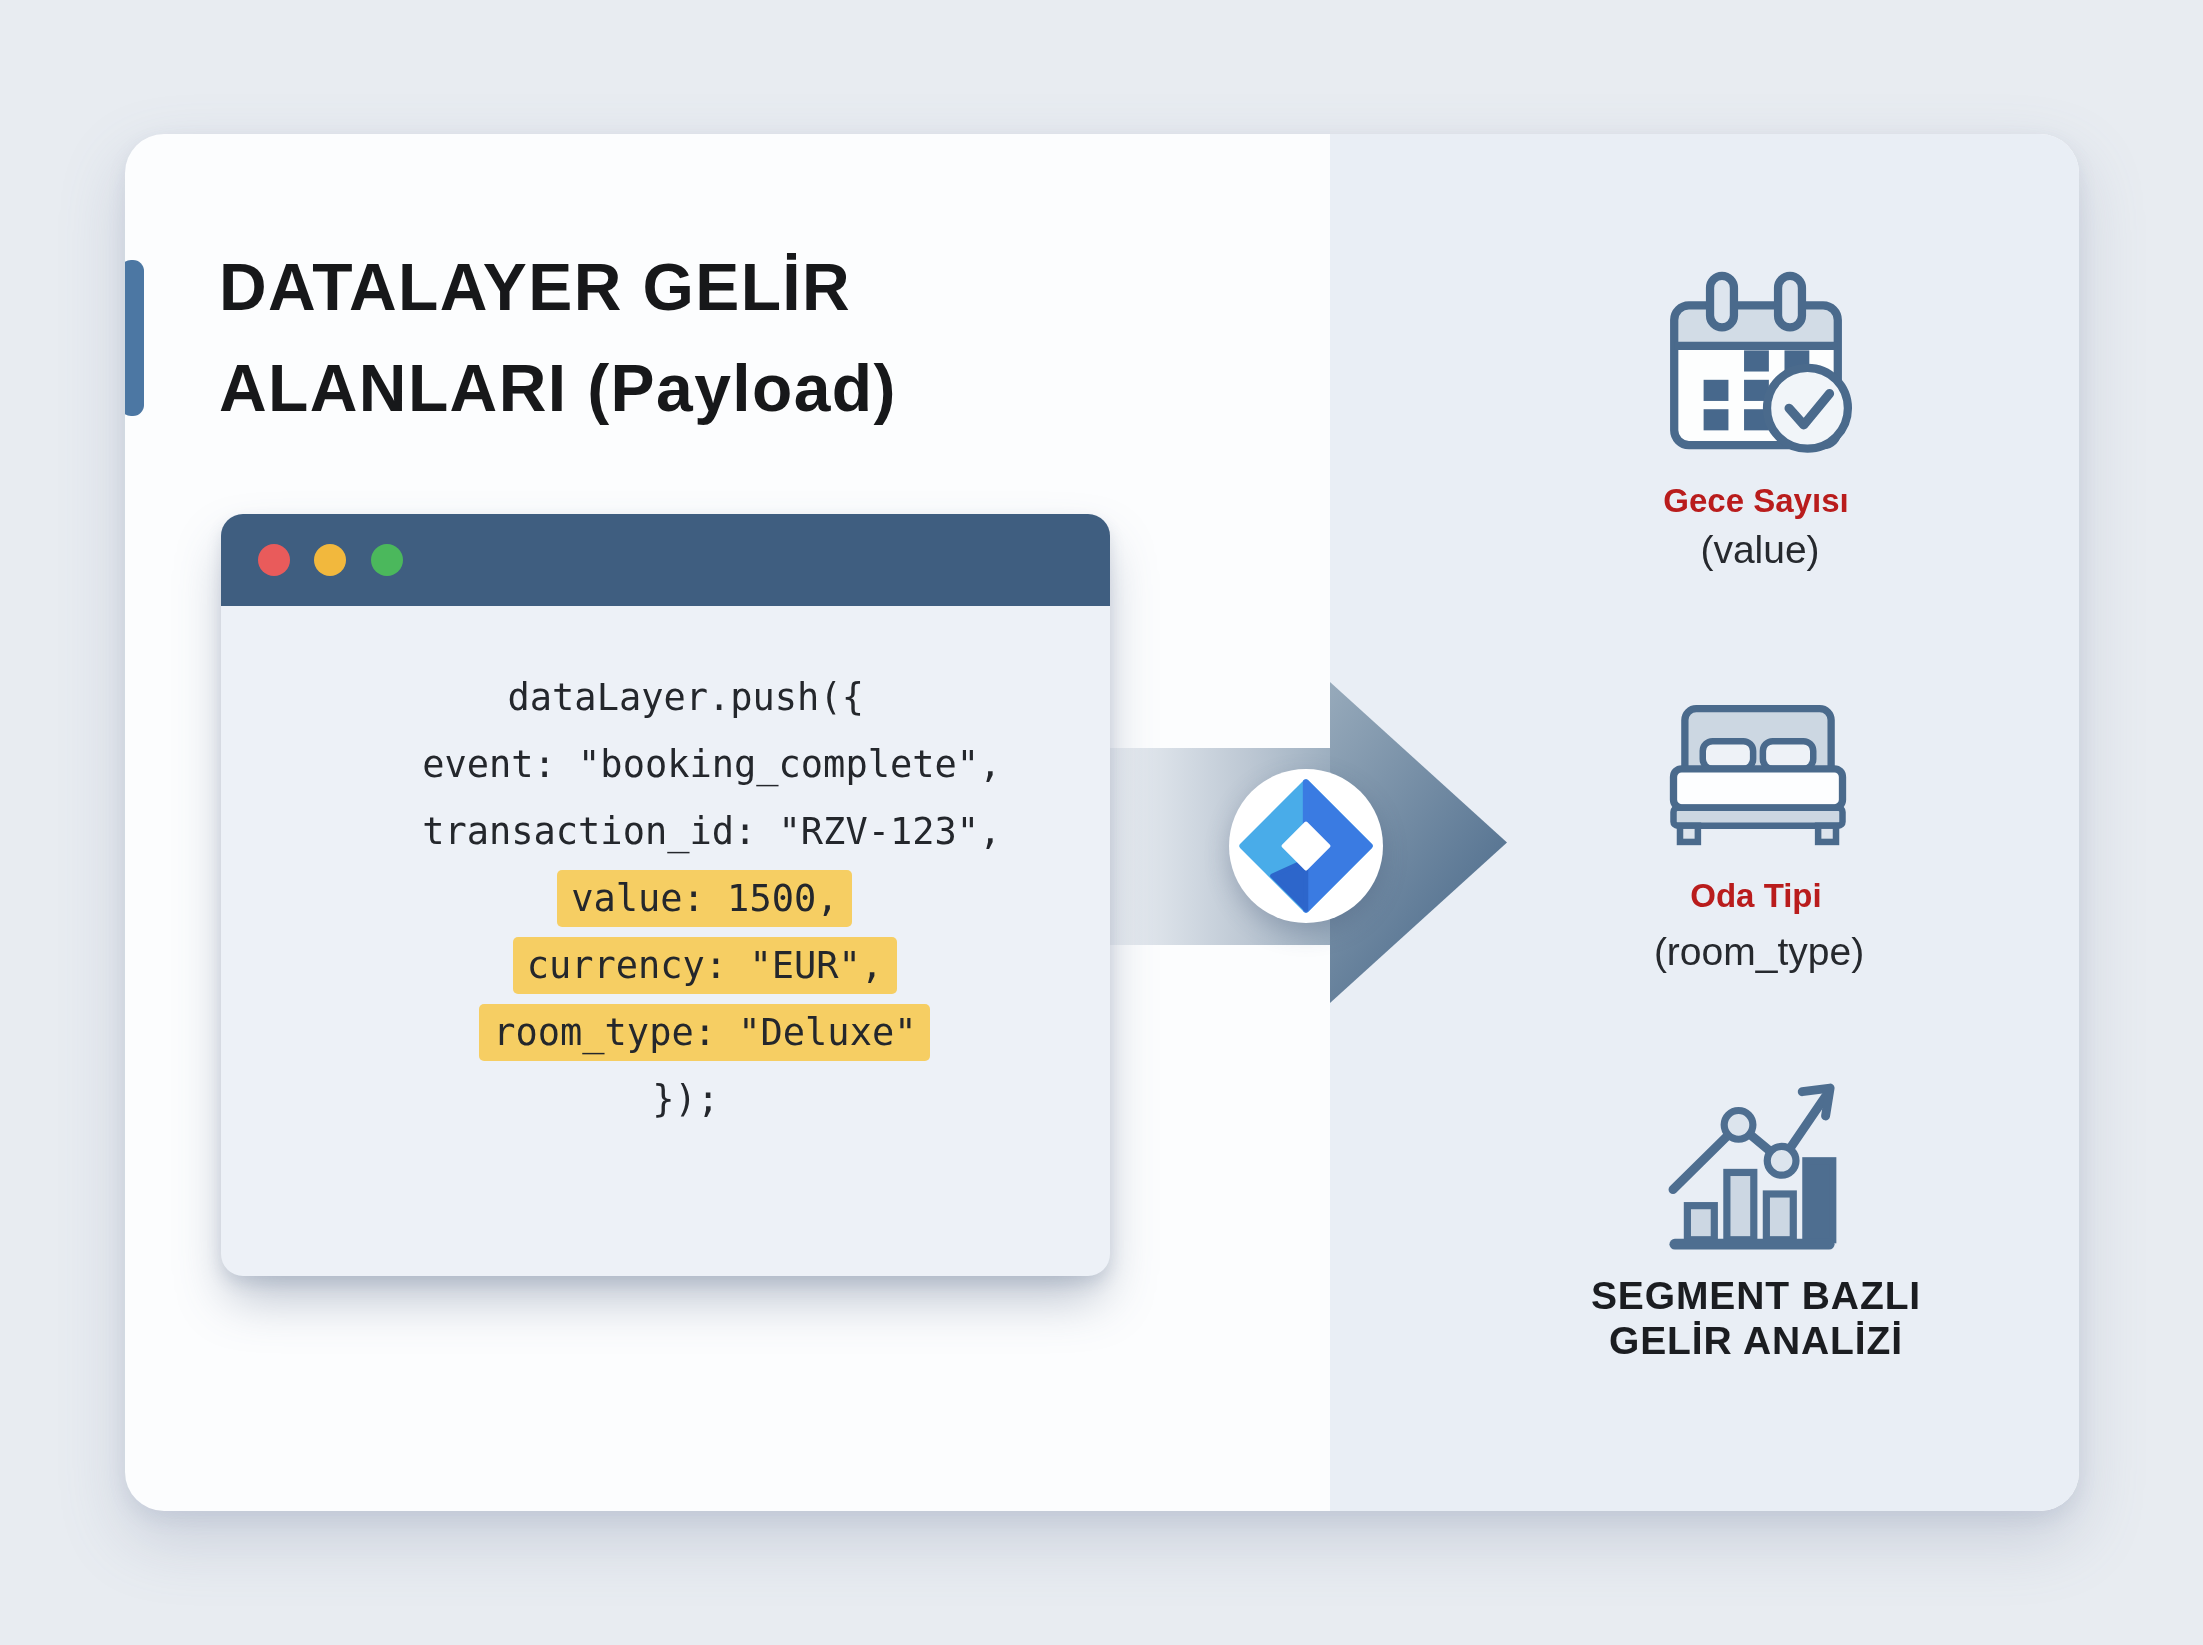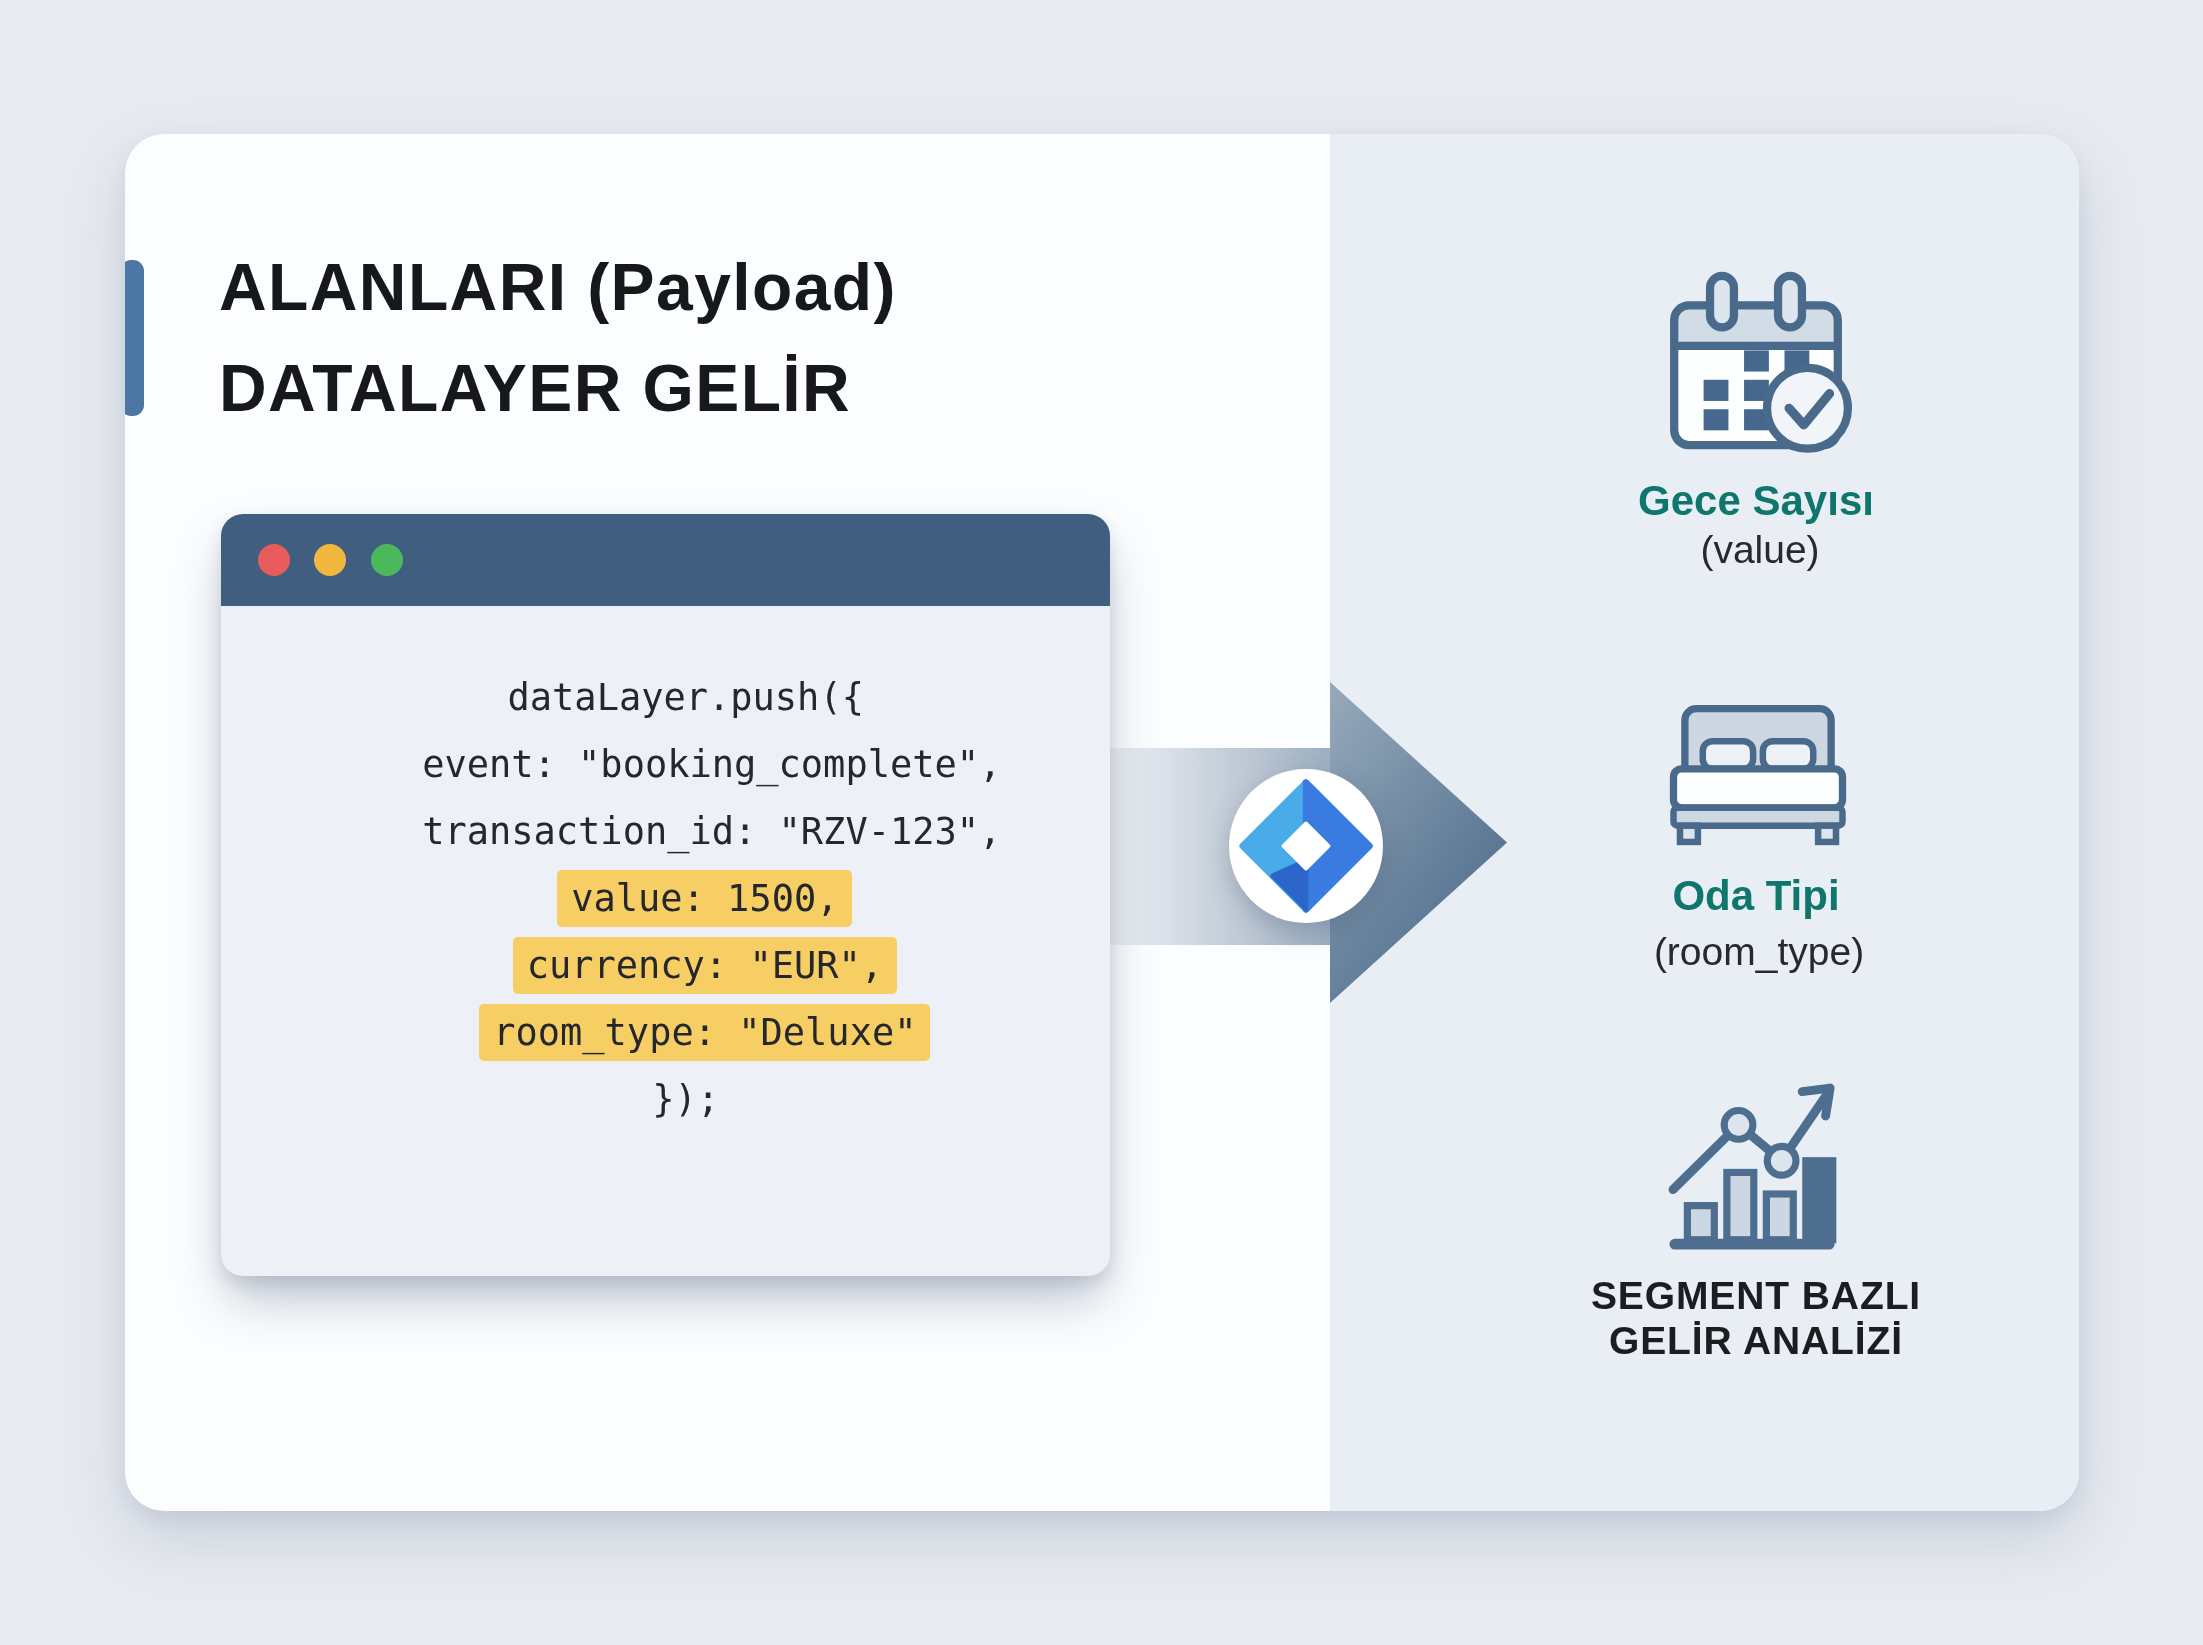--- a/index.html
+++ b/index.html
@@ -33,36 +33,36 @@
   
   .flow-band{position:absolute;left:955px;top:614px;width:250px;height:197px;z-index:1;
         background:linear-gradient(90deg,rgba(237,241,246,.15) 0%,#dde3ea 30%,#bcc7d3 68%,#9dafc0 100%);}
   .flow-head{position:absolute;left:1205px;top:548px;z-index:1;}
   .flow-badge{position:absolute;left:1104px;top:635px;width:154px;height:154px;border-radius:50%;
         background:#ffffff;z-index:3;display:flex;align-items:center;justify-content:center;
         box-shadow:0 9.2px 24px rgba(60,80,110,.28);}
   
   .centered{position:absolute;transform:translateX(-50%);text-align:center;white-space:nowrap;}
   .outcome-icon{z-index:1;}
-  .outcome-title{font-size:42px;font-weight:800;color:#0f766e;line-height:51px;}
+  .outcome-title{font-size:33px;font-weight:800;color:#b91c1c;line-height:51px;}
   .outcome-sub{font-size:39px;font-weight:400;color:#26292e;line-height:48px;}
   .outcome-caps{font-size:39px;font-weight:800;color:#1b1d21;line-height:48px;letter-spacing:0.9px;}
 </style>
 </head>
 <body>
 
 <div class="stage">
   <div class="card">
 
     <div class="right-panel"></div>
 
     <div class="accent-bar"></div>
     <div class="main-title">
+      <div>DATALAYER GELİR</div>
       <div>ALANLARI (Payload)</div>
-      <div>DATALAYER GELİR</div>
     </div>
 
     <div class="flow-band"></div>
 
     <svg class="flow-head" width="177" height="321" viewBox="0 0 193 350">
       <defs>
         <linearGradient id="headGrad" x1="0" y1="0" x2="0.75" y2="1">
           <stop offset="0" stop-color="#97aabb"></stop>
           <stop offset="1" stop-color="#4b6a8a"></stop>
         </linearGradient>

